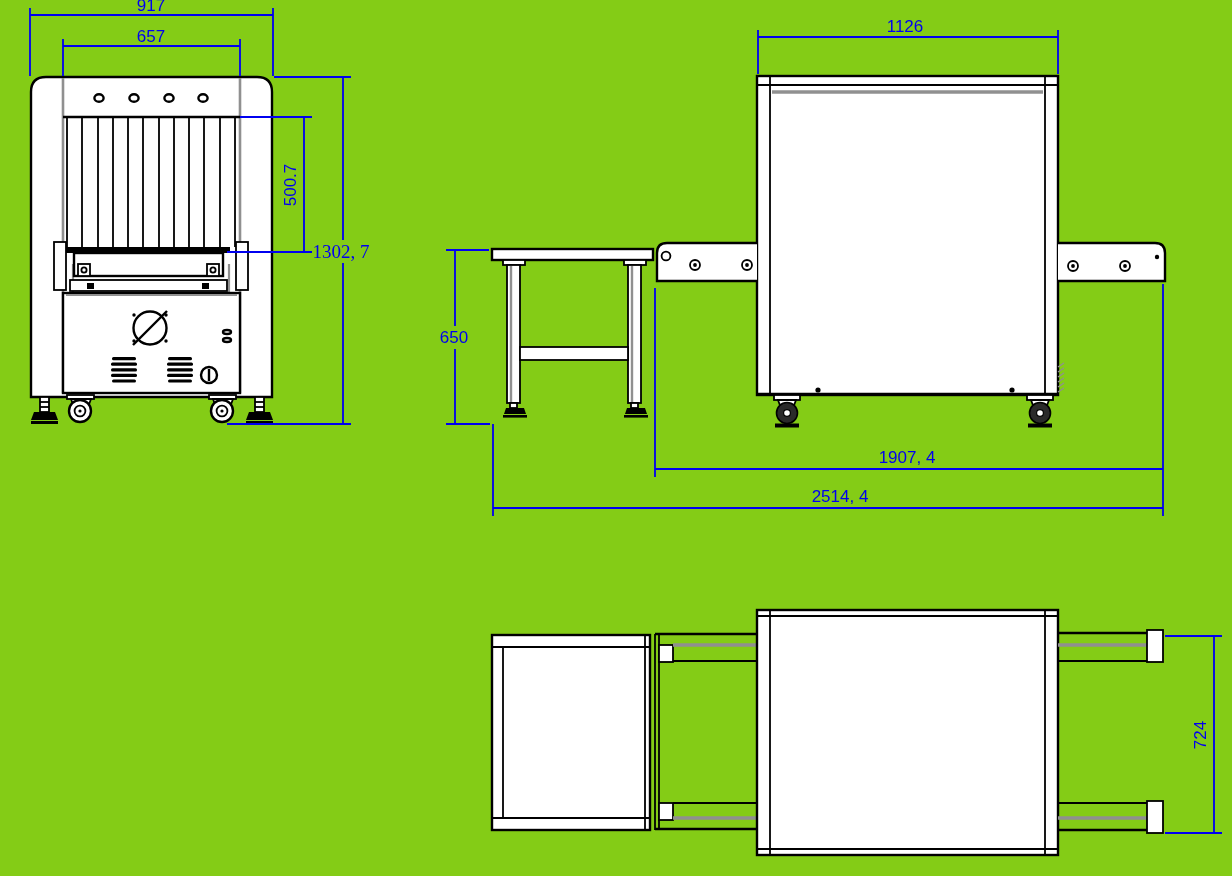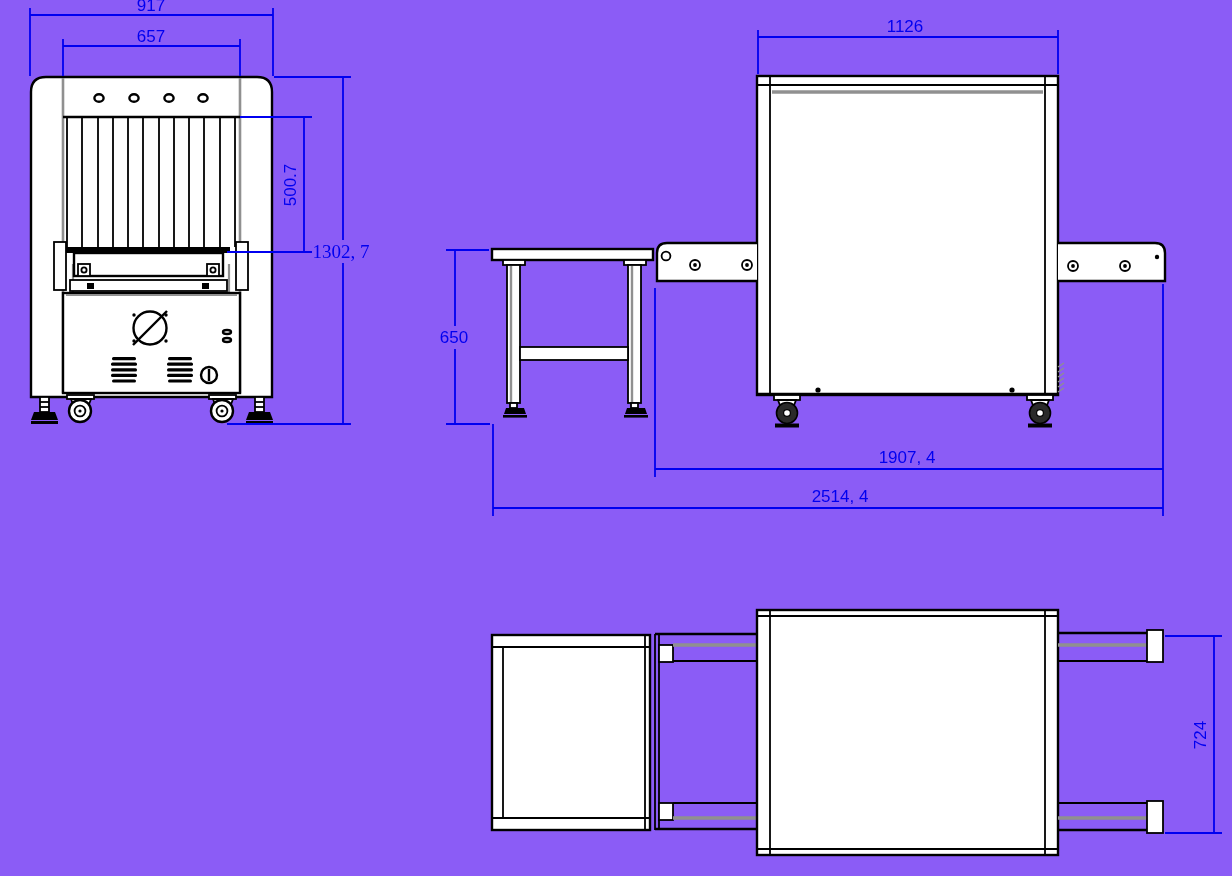--- a/index.html
+++ b/index.html
@@ -1,16 +1,16 @@
 <!DOCTYPE html>
 <html><head>
 <meta charset="utf-8">
 <style>
   html,body{margin:0;padding:0;background:#ffffff;}
-  .stage{position:relative;width:1232px;height:876px;background:#8b5cf6;overflow:hidden;}
+  .stage{position:relative;width:1232px;height:876px;background:#84cc16;overflow:hidden;}
   svg{display:block;}
   .dim-text{font-family:"Liberation Sans", sans-serif;font-size:17px;fill:#0000f0;}
   .dim-text-serif{font-family:"Liberation Serif", serif;font-size:19px;fill:#0000f0;}
   .blk{stroke:#000000;fill:none;stroke-width:2.4;}
   .blk-thin{stroke:#000000;fill:none;stroke-width:1.8;}
   .blk-fill{fill:#000000;stroke:none;}
   .wht{stroke:#000000;fill:#ffffff;stroke-width:2.4;}
   .wht-thin{stroke:#000000;fill:#ffffff;stroke-width:1.8;}
   .gry{stroke:#909090;fill:none;}
   .dim{stroke:#0000f0;fill:none;stroke-width:1.8;}

